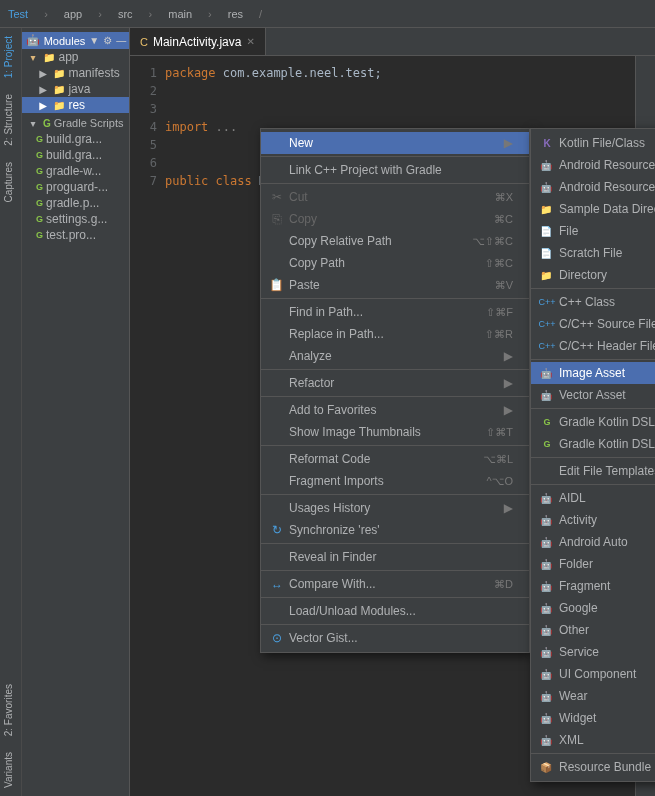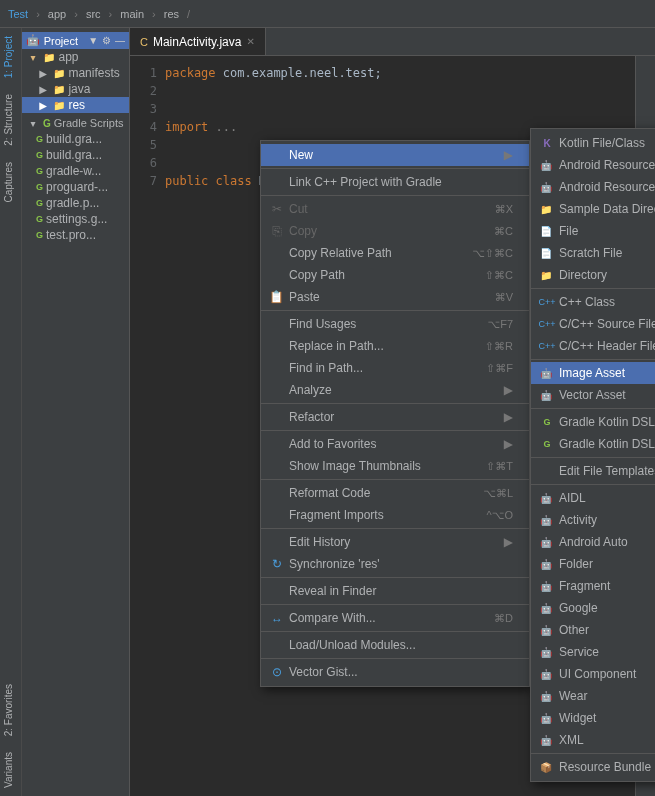--- a/index.html
+++ b/index.html
@@ -16,21 +16,21 @@
     
     .title-bar {
       background: #3c3f41;
       height: 28px;
       display: flex;
       align-items: center;
       padding: 0 8px;
       border-bottom: 1px solid #555;
       color: #afb1b3;
       font-size: 11px;
-      gap: 8px;
+      gap: 16px;
     }
     .title-bar .sep { color: #777; }
 
     
     .main-layout {
       display: flex;
       height: calc(796px - 28px);
     }
 
     
@@ -230,21 +230,21 @@
 
     <div class="side-tabs">
       <div class="side-tab active">1: Project</div>
       <div class="side-tab">2: Structure</div>
       <div class="side-tab">Captures</div>
     </div>
 
     <div class="project-tree">
       <div class="tree-header">
         <span style="color:#89c349;font-size:11px;">🤖</span>
-        <span>Project</span>
+        <span>Modules</span>
         <span style="margin-left:auto;color:#ccc;font-size:10px;">▼</span>
         <span style="color:#ccc;font-size:10px;">⚙</span>
         <span style="color:#ccc;font-size:10px;">—</span>
       </div>
 
       <div class="tree-item">
         <span class="tree-icon folder-icon">▾</span>
         <span style="color:#dcb67a;font-size:10px;">📁</span>
         <span>app</span>
       </div>
@@ -339,21 +339,21 @@
       <div class="code-line">
         <span class="line-num">6</span>
         <span class="line-content"></span>
       </div>
       <div class="code-line">
         <span class="line-num">7</span>
         <span class="line-content"><span class="kw">public class</span> MainActivity <span class="kw">extends</span> <span style="color:#a9b7c6">...</span></span>
       </div>
     </div>
 
-    <div class="context-menu primary-menu" style="top:112px;">
+    <div class="context-menu primary-menu" style="top:100px;">
       <div class="menu-item highlighted">
         <span class="menu-item-icon"></span>
         <span>New</span>
         <span class="menu-arrow">▶</span>
       </div>
       <div class="menu-separator"></div>
       <div class="menu-item">
         <span class="menu-item-icon"></span>
         <span>Link C++ Project with Gradle</span>
       </div>
@@ -379,35 +379,30 @@
         <span class="menu-shortcut">⇧⌘C</span>
       </div>
       <div class="menu-item">
         <span class="menu-item-icon">📋</span>
         <span>Paste</span>
         <span class="menu-shortcut">⌘V</span>
       </div>
       <div class="menu-separator"></div>
       <div class="menu-item">
         <span class="menu-item-icon"></span>
-        <span>Find Usages</span>
-        <span class="menu-shortcut">⌥F7</span>
+        <span>Find in Path...</span>
+        <span class="menu-shortcut">⇧⌘F</span>
       </div>
       <div class="menu-item">
         <span class="menu-item-icon"></span>
         <span>Replace in Path...</span>
         <span class="menu-shortcut">⇧⌘R</span>
       </div>
       <div class="menu-item">
         <span class="menu-item-icon"></span>
-        <span>Find in Path...</span>
-        <span class="menu-shortcut">⇧⌘F</span>
-      </div>
-      <div class="menu-item">
-        <span class="menu-item-icon"></span>
         <span>Analyze</span>
         <span class="menu-arrow">▶</span>
       </div>
       <div class="menu-separator"></div>
       <div class="menu-item">
         <span class="menu-item-icon"></span>
         <span>Refactor</span>
         <span class="menu-arrow">▶</span>
       </div>
       <div class="menu-separator"></div>
@@ -428,21 +423,21 @@
         <span class="menu-shortcut">⌥⌘L</span>
       </div>
       <div class="menu-item">
         <span class="menu-item-icon"></span>
         <span>Fragment Imports</span>
         <span class="menu-shortcut">^⌥O</span>
       </div>
       <div class="menu-separator"></div>
       <div class="menu-item">
         <span class="menu-item-icon"></span>
-        <span>Edit History</span>
+        <span>Usages History</span>
         <span class="menu-arrow">▶</span>
       </div>
       <div class="menu-item">
         <span class="menu-item-icon" style="color:#4a9ede;">↻</span>
         <span>Synchronize 'res'</span>
       </div>
       <div class="menu-separator"></div>
       <div class="menu-item">
         <span class="menu-item-icon"></span>
         <span>Reveal in Finder</span>

